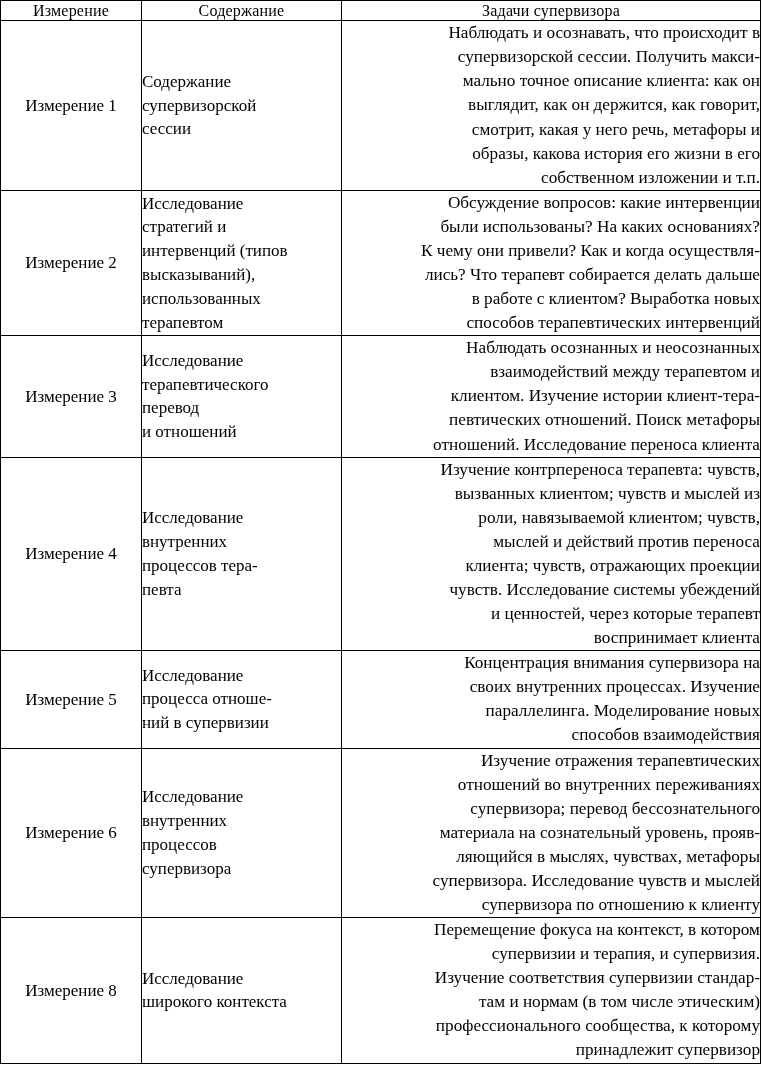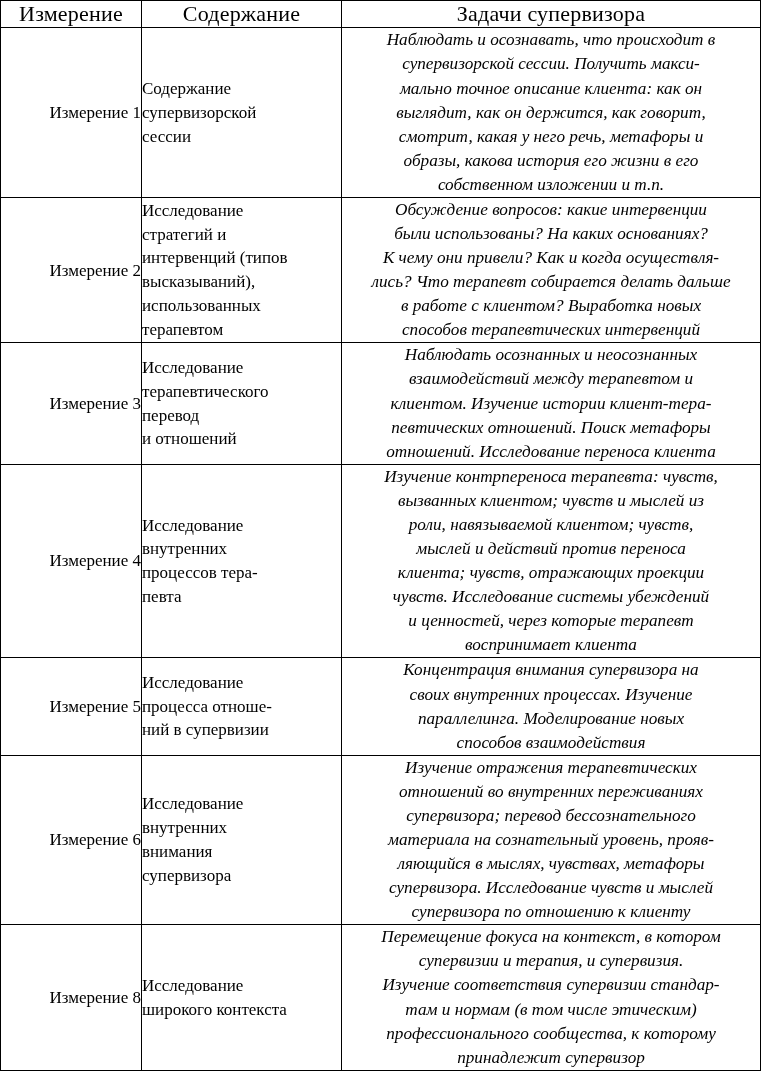--- a/index.html
+++ b/index.html
@@ -25,44 +25,43 @@
     border: 1px solid #000000;
     vertical-align: middle;
     padding: 0;
     font-weight: normal;
   }
   col.col-dimension { width: 141px; }
   col.col-content   { width: 200px; }
   col.col-tasks     { width: 419px; }
 
   .hdr-cell {
-    font-size: 22px;
+    font-size: 16px;
     line-height: 1.2;
     padding: 7px 4px 8px 4px;
     letter-spacing: 0.2px;
   }
   .cell-dimension {
-    text-align: right;
+    text-align: center;
     font-size: 17px;
     line-height: 1.25;
     padding: 4px 3px;
     white-space: nowrap;
   }
   .cell-content {
     text-align: left;
     font-size: 17px;
     line-height: 1.40;
     padding: 5px 6px 5px 10px;
   }
   .cell-tasks {
-    text-align: center;
+    text-align: right;
     font-size: 17.2px;
     line-height: 1.40;
     padding: 5px 7px 5px 9px;
-    font-style: italic;
   }
   .cell-content .ln,
   .cell-tasks .ln {
     display: block;
     white-space: pre;
   }
 </style>
 </head>
 <body>
 
@@ -163,21 +162,21 @@
           <span class="ln">своих внутренних процессах. Изучение</span>
           <span class="ln">параллелинга. Моделирование новых</span>
           <span class="ln">способов взаимодействия</span>
         </td>
       </tr>
       <tr>
         <td class="cell-dimension">Измерение 6</td>
         <td class="cell-content">
           <span class="ln">Исследование</span>
           <span class="ln">внутренних</span>
-          <span class="ln">внимания</span>
+          <span class="ln">процессов</span>
           <span class="ln">супервизора</span>
         </td>
         <td class="cell-tasks">
           <span class="ln">Изучение отражения терапевтических</span>
           <span class="ln">отношений во внутренних переживаниях</span>
           <span class="ln">супервизора; перевод бессознательного</span>
           <span class="ln">материала на сознательный уровень, прояв-</span>
           <span class="ln">ляющийся в мыслях, чувствах, метафоры</span>
           <span class="ln">супервизора. Исследование чувств и мыслей</span>
           <span class="ln">супервизора по отношению к клиенту</span>

